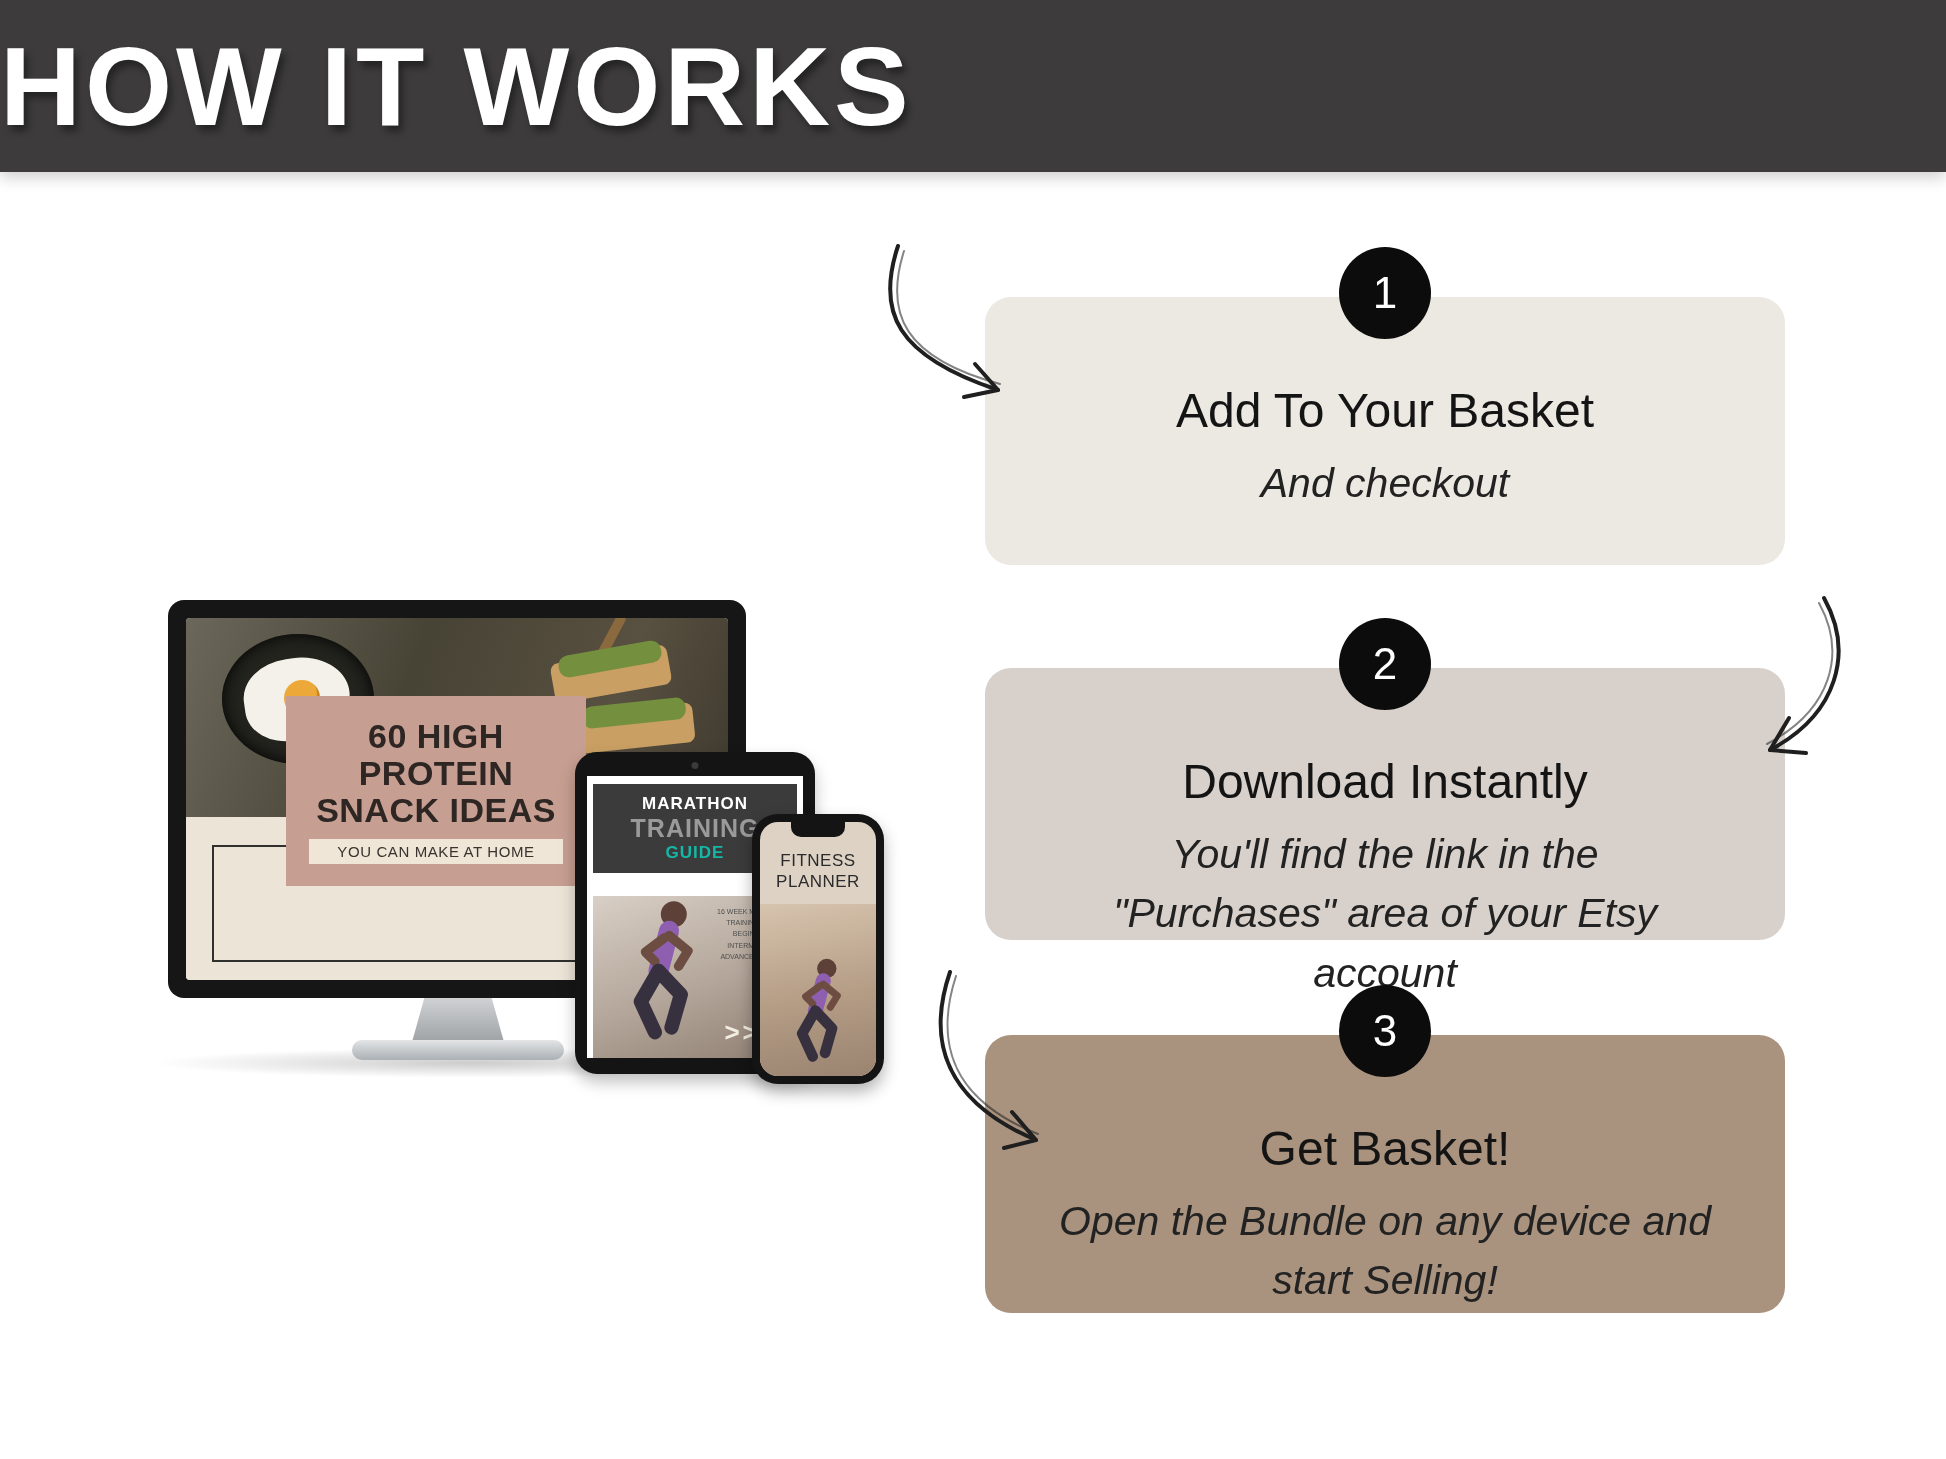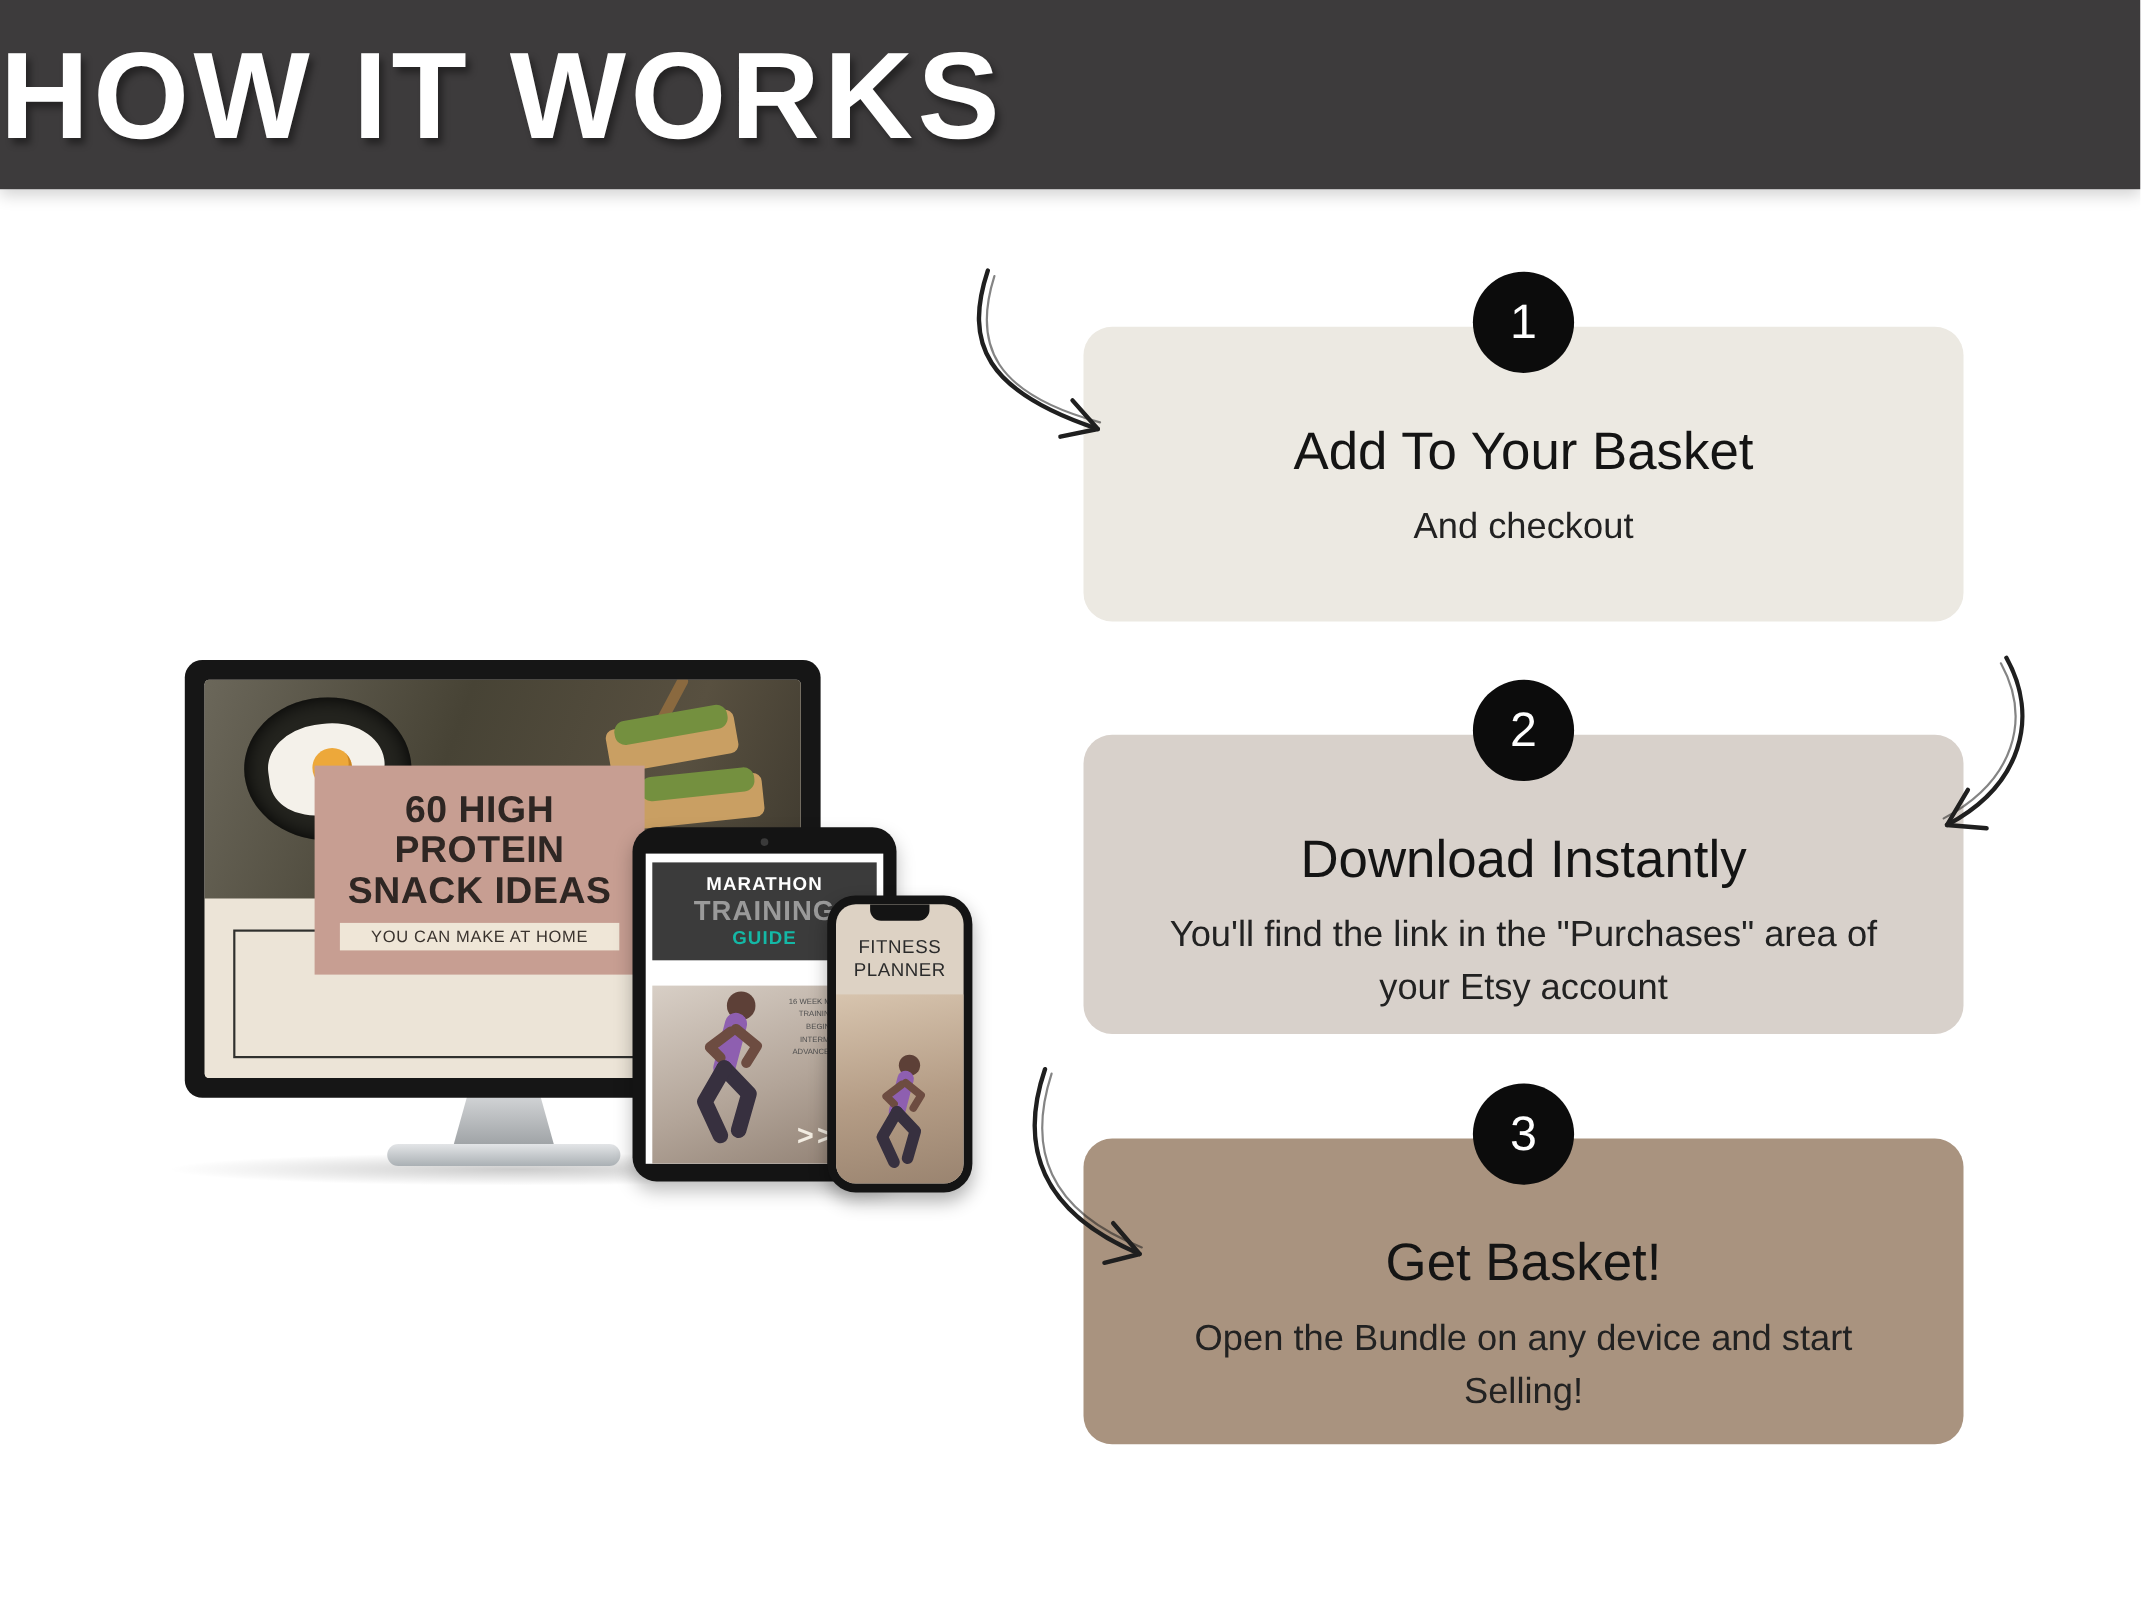--- a/index.html
+++ b/index.html
@@ -27,21 +27,21 @@
   }
   .card-1 { top: 297px; height: 268px; }
   .card-2 { top: 668px; height: 272px; }
   .card-3 { top: 1035px; height: 278px; }
   .step-circle {
     position: absolute; top: -50px; left: 50%; transform: translateX(-50%);
     width: 92px; height: 92px; border-radius: 50%; background: #0c0c0c;
     color: #ffffff; font-size: 44px; display: flex; align-items: center; justify-content: center;
   }
   .card-title { margin: 0; padding-top: 86px; font-size: 48px; font-weight: 400; color: #141414; }
-  .card-desc  { margin: 16px auto 0; font-size: 33px; max-width: 660px; line-height: 1.45; color: #222222; }
+  .card-desc  { margin: 16px auto 0; font-size: 41px; max-width: 660px; line-height: 1.45; color: #222222; font-style: italic; }
 
   
   .arrows { position: absolute; inset: 0; z-index: 6; pointer-events: none; }
   .sk  { fill: none; stroke: #1f1f1f; stroke-width: 4; stroke-linecap: round; stroke-linejoin: round; }
   .sk2 { fill: none; stroke: #1f1f1f; stroke-width: 2; stroke-linecap: round; opacity: .55; }
 
   
   .mockup-shadow {
     position: absolute; left: 150px; top: 1048px; width: 640px; height: 30px;
     background: radial-gradient(ellipse at center, rgba(0,0,0,.20) 0%, rgba(0,0,0,0) 70%);

